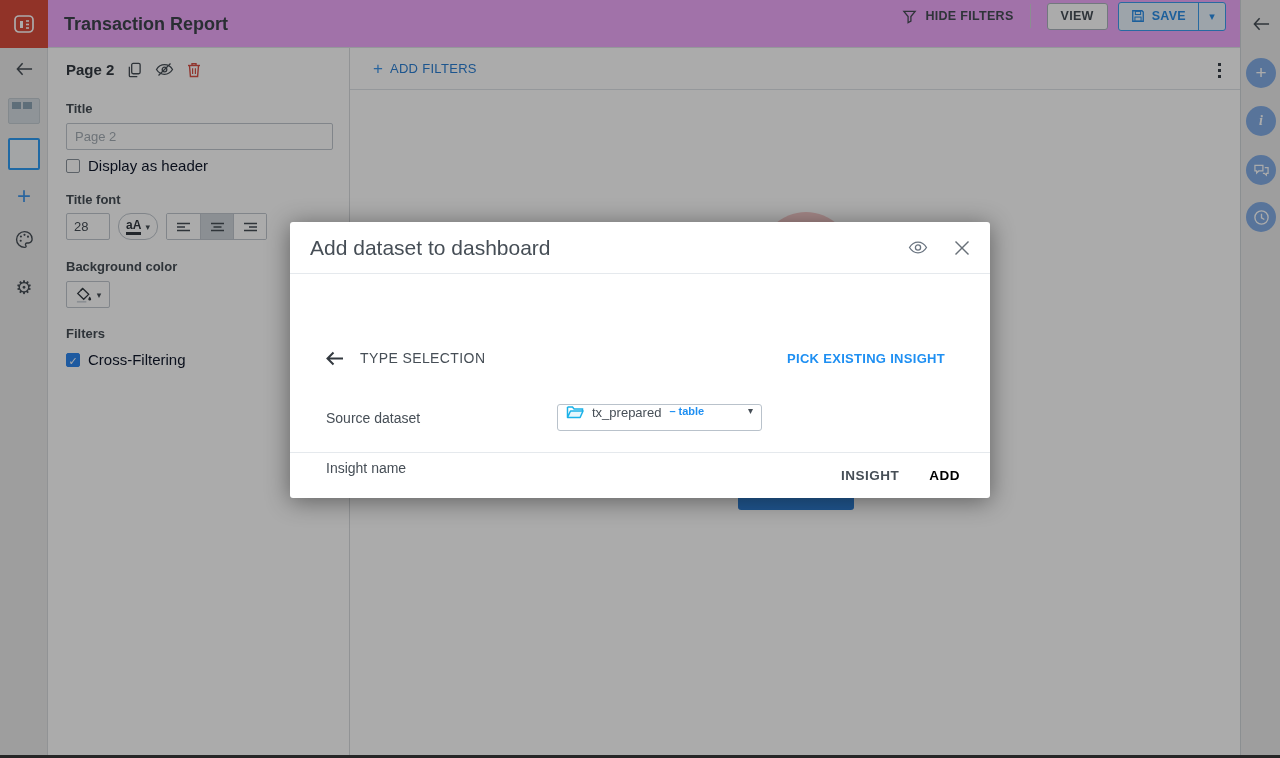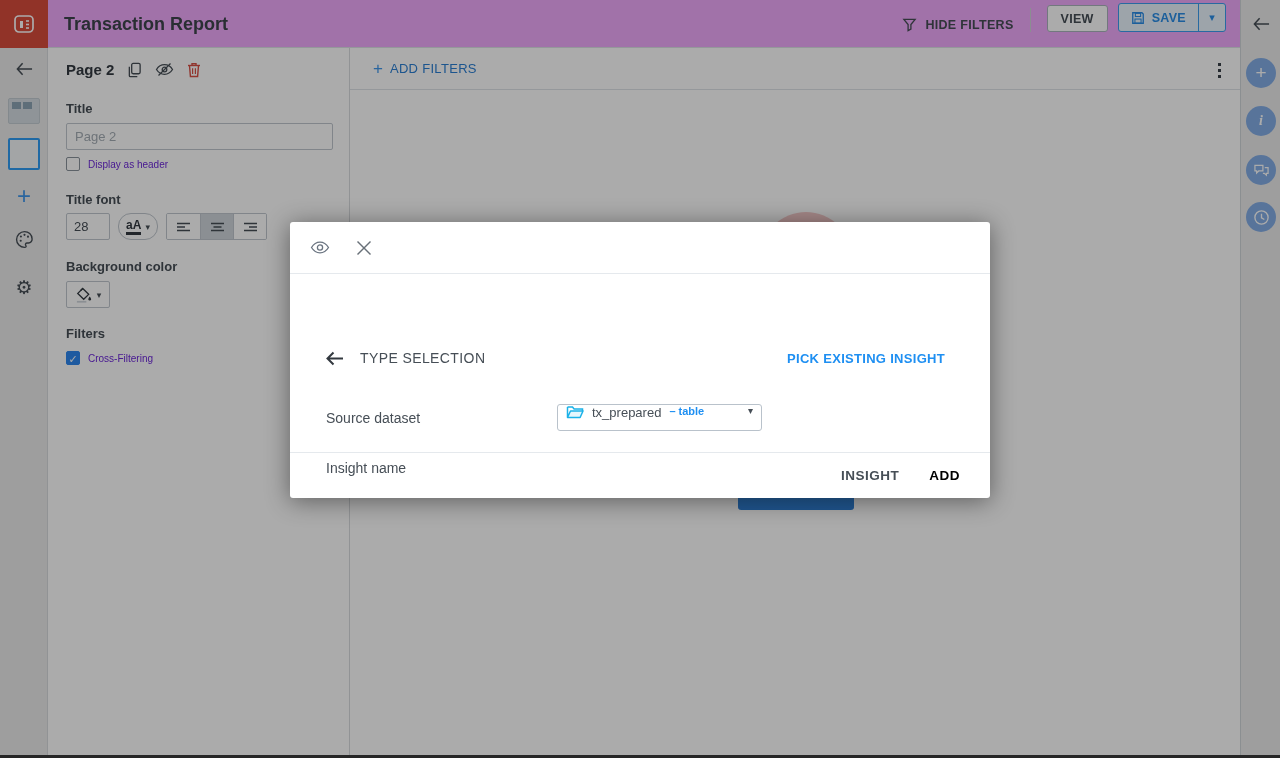--- a/index.html
+++ b/index.html
@@ -7,21 +7,21 @@
   body { font-family:"Liberation Sans","DejaVu Sans",sans-serif; color:#464e56; }
   #stage { position:relative; width:1280px; height:758px; background:#fff; overflow:hidden; }
 
   
   #topbar { position:absolute; left:0; top:0; width:1240px; height:48px; background:#f0abfc;
             border-bottom:1px solid #dde1e6; }
   .logo { position:absolute; left:0; top:0; width:48px; height:48px; background:#d94c3d;
           display:flex; align-items:center; justify-content:center; }
   .app-title { position:absolute; left:64px; top:0; height:48px; line-height:48px;
                font-size:18px; font-weight:600; color:#3e454d; }
-  .topbar-right { position:absolute; right:14px; top:0; height:32px; display:flex; align-items:flex-end; }
+  .topbar-right { position:absolute; right:14px; top:0; height:32px; display:flex; align-items:center; }
   .txt-btn { display:flex; align-items:center; gap:8px; font-size:12.5px; font-weight:700;
              color:#464e56; letter-spacing:.3px; cursor:pointer; }
   .tb-divider { width:1px; height:24px; background:#cfd4d9; margin:0 16px; }
   .view-btn { height:27px; padding:0 13px; border:1px solid #aab4bd; border-radius:3px;
               background:#fff; font-size:12.5px; font-weight:700; color:#464e56;
               display:flex; align-items:center; letter-spacing:.3px; }
   .save-group { display:flex; margin-left:10px; height:29px; border:1px solid #3d9ef0;
                 border-radius:3px; background:#eaf5fe; overflow:hidden; }
   .save-main { display:flex; align-items:center; gap:7px; padding:0 12px; font-size:12.5px;
                font-weight:700; color:#2b8ee8; letter-spacing:.3px; }
@@ -47,21 +47,21 @@
   .icon-btn { display:flex; align-items:center; cursor:pointer; }
   .sec-label { position:absolute; left:18px; font-size:13px; font-weight:700; color:#464e56; }
   .text-input { position:absolute; left:18px; top:75px; width:267px; height:27px;
                 border:1px solid #c0c7ce; border-radius:2px; padding:0 8px; font-size:13px;
                 font-family:inherit; color:#464e56; background:#fff; }
   .text-input::placeholder { color:#a5adb5; }
   .chk-row { position:absolute; left:18px; display:flex; align-items:center; gap:8px; }
   .chk-box { width:14px; height:14px; border:1px solid #8a939c; border-radius:2px; background:#fff; }
   .chk-box.checked { background:#2e86ef; border-color:#2e86ef; color:#fff; font-size:11px;
                      line-height:14px; text-align:center; font-weight:700; }
-  .chk-label { font-size:10px; color:#6d28d9; }
+  .chk-label { font-size:15px; color:#0f172a; }
   .font-row { position:absolute; left:18px; top:165px; display:flex; align-items:flex-start; gap:8px; }
   .size-input { width:44px; height:27px; border:1px solid #c0c7ce; border-radius:2px;
                 padding:0 7px; font-size:13px; font-family:inherit; color:#464e56; }
   .aA-btn { width:40px; height:27px; border:1px solid #c0c7ce; border-radius:13px; background:#fff;
             display:flex; align-items:center; justify-content:center; gap:4px; cursor:pointer; }
   .aA-glyph { font-size:12px; font-weight:700; color:#333a41; border-bottom:3px solid #333a41; line-height:13px; }
   .mini-caret { font-size:9px; color:#464e56; }
   .align-group { display:flex; border:1px solid #c0c7ce; border-radius:2px; overflow:hidden; }
   .align-btn { width:33px; height:25px; display:flex; align-items:center; justify-content:center;
                background:#fff; cursor:pointer; }
@@ -342,20 +342,21 @@
       </div>
     </div>
   </div>
 
   <div id="bottom-strip"></div>
 
   <div id="overlay"></div>
 
   <div id="modal">
     <div class="modal-header">
+      <div class="modal-title">Add dataset to dashboard</div>
       <div class="modal-hicons">
         <span class="icon-btn">
           <svg width="20" height="15" viewBox="0 0 20 14">
             <path d="M1.5 7s3.3-5.3 8.5-5.3S18.5 7 18.5 7 15.2 12.3 10 12.3 1.5 7 1.5 7z" fill="none" stroke="#6a7480" stroke-width="1.3"></path>
             <circle cx="10" cy="7" r="2.6" fill="none" stroke="#6a7480" stroke-width="1.3"></circle>
           </svg>
         </span>
         <span class="icon-btn">
           <svg width="16" height="16" viewBox="0 0 16 16">
             <line x1="1.5" y1="1.5" x2="14.5" y2="14.5" stroke="#687078" stroke-width="1.4"></line>

